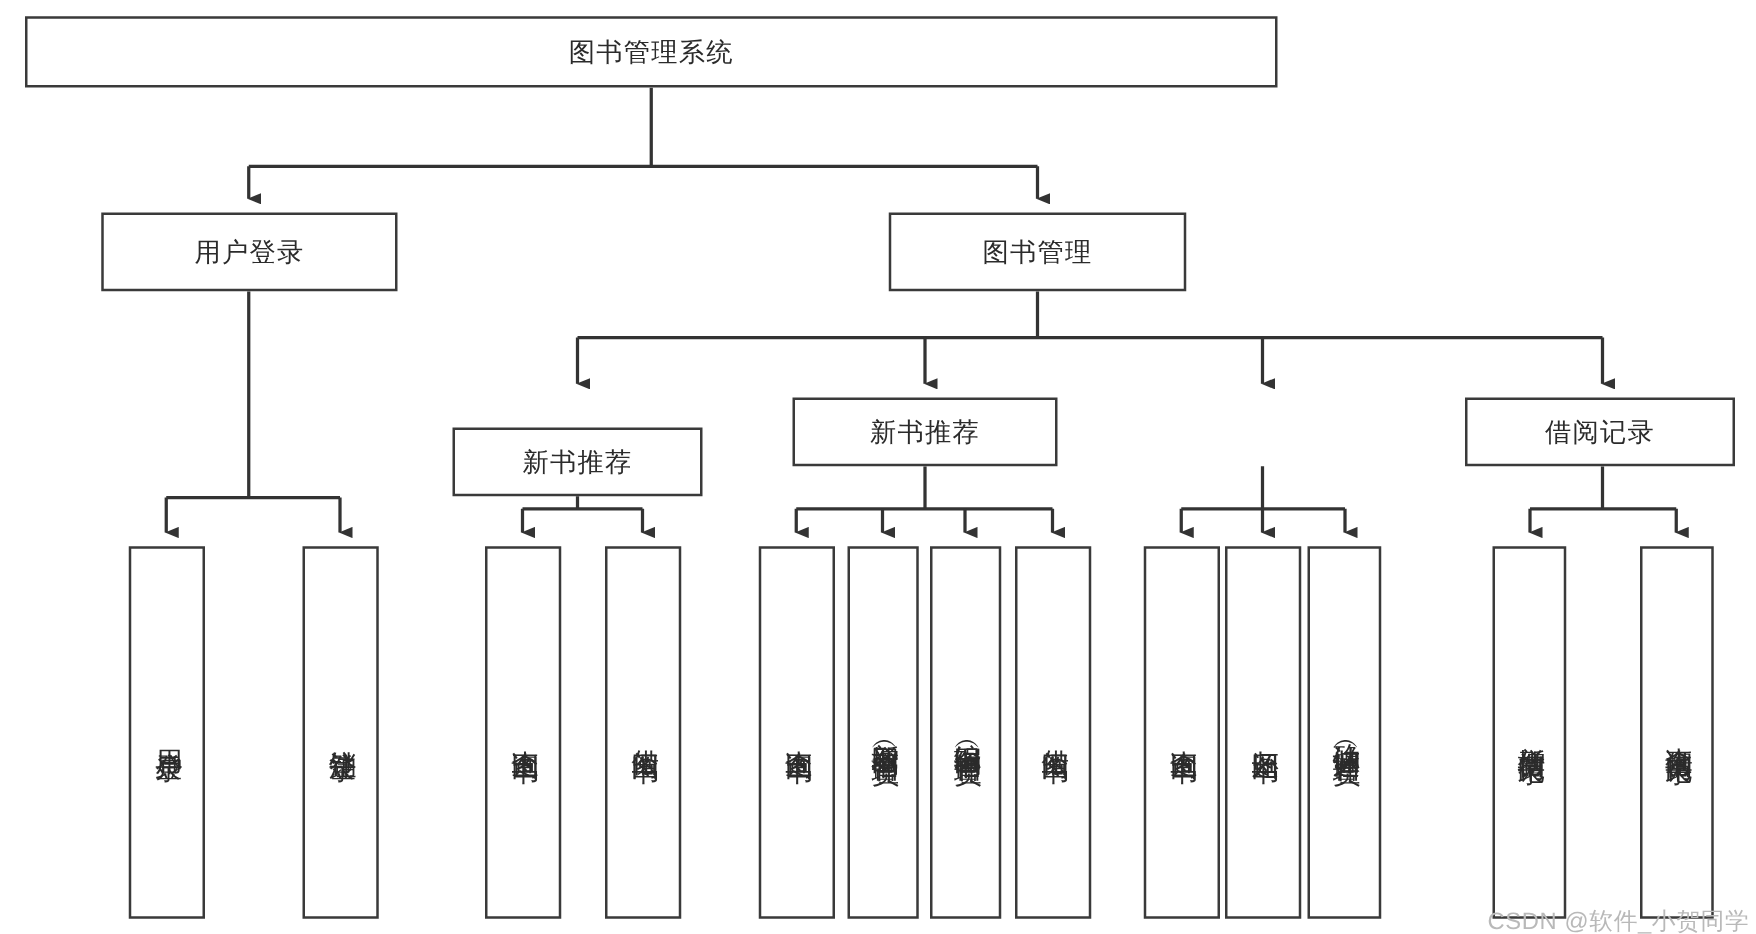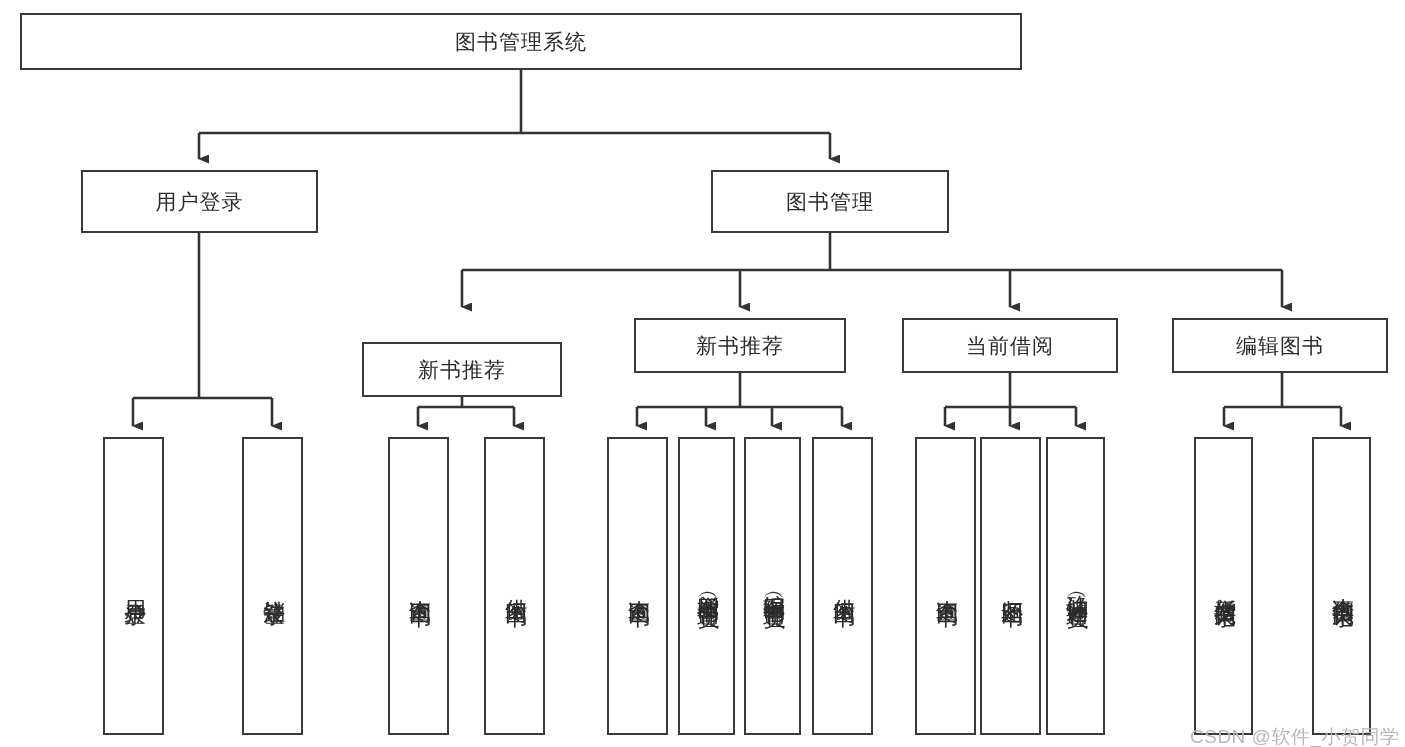--- a/index.html
+++ b/index.html
@@ -114,25 +114,22 @@
   <div class="node h" style="left:711px;top:170px;width:238px;height:63px;justify-content:center;">
     <span>图书管理</span>
   </div>
 
   <div class="node h" style="left:362px;top:318px;width:200px;height:55px;margin-top:24px;">
     <span>新书推荐</span>
   </div>
   <div class="node h" style="left:634px;top:318px;width:212px;height:55px;">
     <span>新书推荐</span>
   </div>
-  <div class="node h" style="left:902px;top:318px;width:216px;height:55px;">
-    <span>当前借阅</span>
-  </div>
   <div class="node h" style="left:1172px;top:318px;width:216px;height:55px;">
-    <span>编辑图书</span>
+    <span>借阅记录</span>
   </div>
 
   <div class="node v" style="left:103px;top:437px;width:61px;height:298px;">
     <span class="vtext">用户登录</span>
   </div>
   <div class="node v" style="left:242px;top:437px;width:61px;height:298px;">
     <span class="vtext">注销登录</span>
   </div>
 
   <div class="node v" style="left:388px;top:437px;width:61px;height:298px;">

